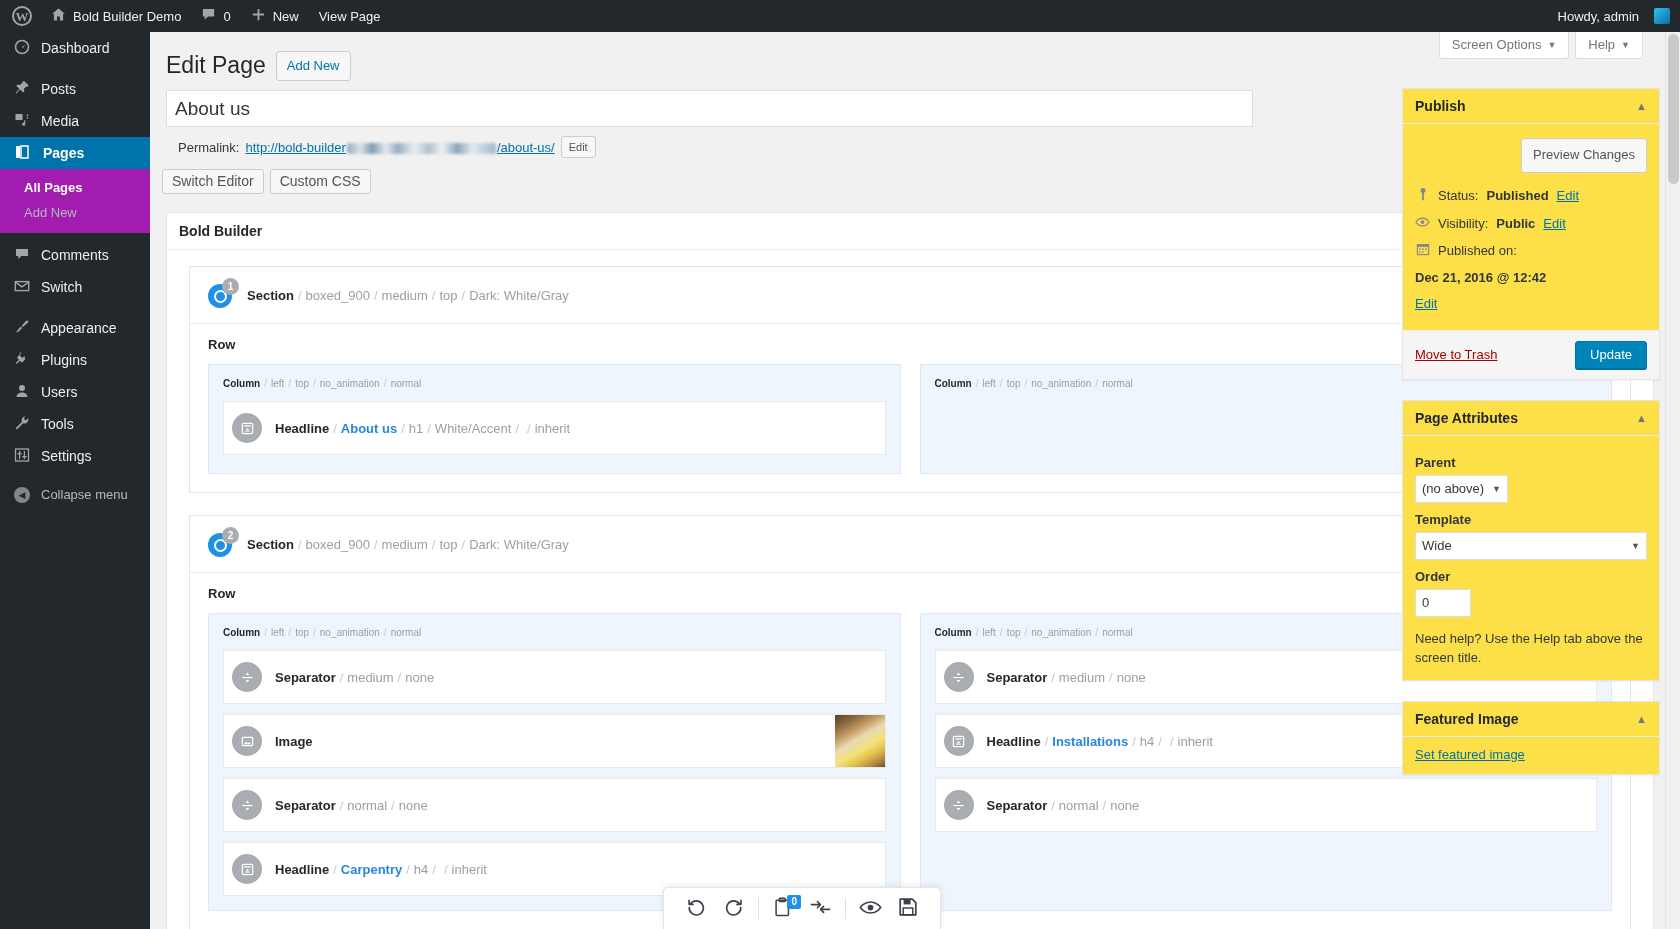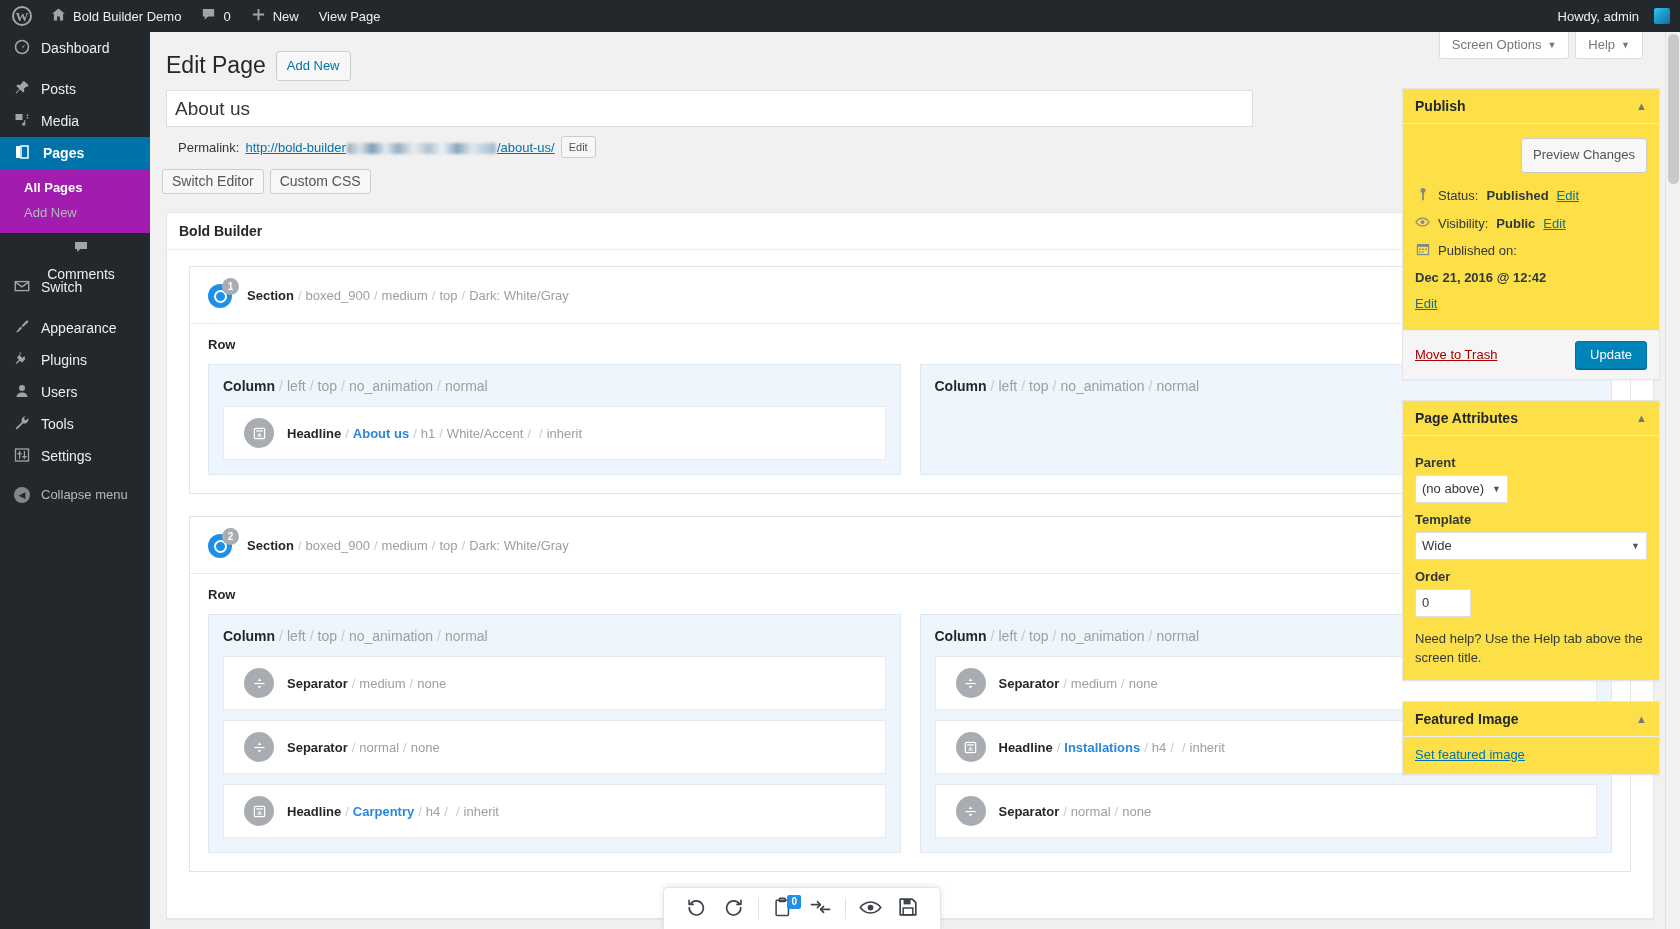--- a/index.html
+++ b/index.html
@@ -173,25 +173,25 @@
   .crumb .sl { color:#c6cace; margin:0 4px; }
 
   .bb-row-label {
     padding:13px 18px 0; font-size:13px; font-weight:700; color:#23282d;
   }
   .bb-cols { display:flex; gap:19px; padding:12px 18px 18px; }
   .bb-col {
     flex:1; background:#eff5fd; border:1px solid #dfe9f6;
     padding:13px 14px 14px;
   }
-  .bb-col-head { font-size:14px; margin-bottom:12px; }
+  .bb-col-head { font-size:10px; margin-bottom:12px; }
   .bb-el {
     background:#fff; border:1px solid #e7eaed; margin-bottom:10px;
     display:flex; align-items:center; gap:13px;
-    padding:11px 0 11px 20px; min-height:51px; position:relative;
+    padding:11px 0 11px 8px; min-height:51px; position:relative;
     overflow:hidden;
   }
   .bb-el:last-child { margin-bottom:0; }
   .el-icon {
     width:30px; height:30px; border-radius:50%; background:#a9adb1;
     display:flex; align-items:center; justify-content:center;
     color:#fff; flex:0 0 30px;
   }
   .el-thumb {
     position:absolute; right:0; top:0; bottom:0; width:50px;
@@ -363,21 +363,21 @@
 
   <div class="submenu">
     <div class="submenu-item current">
       <span>All Pages</span>
     </div>
     <div class="submenu-item">
       <span>Add New</span>
     </div>
   </div>
 
-  <div class="menu-item" style="margin-top:6px;flex-direction:column;">
+  <div class="menu-item" style="margin-top:6px;">
     <span class="mi-icon">
       <svg width="16" height="16" viewBox="0 0 16 16">
           <path fill="#a0a5aa" d="M2 3h12v7H7.4L4.2 13V10H2z"></path>
         </svg>
     </span>
     <span>Comments</span>
   </div>
 
   <div class="menu-item">
     <span class="mi-icon">
@@ -539,20 +539,30 @@
               <span class="el-icon">
                 <svg width="15" height="15" viewBox="0 0 16 16">
                     <rect x="2.6" y="7.4" width="10.8" height="1.3" fill="#fff"></rect>
                     <path fill="#fff" d="M8 2.6 10 5.4H6z"></path>
                     <path fill="#fff" d="M8 13.4 6 10.6h4z"></path>
                   </svg>
               </span>
               <span class="crumb"><b>Separator</b><span class="sl">/</span><span>medium</span><span class="sl">/</span><span>none</span></span>
             </div>
 
+            <div class="bb-el">
+              <span class="el-icon">
+                <svg width="15" height="15" viewBox="0 0 16 16">
+                    <rect x="2.5" y="3.5" width="11" height="9" rx="1" fill="none" stroke="#fff" stroke-width="1.3"></rect>
+                    <path fill="#fff" d="M4.3 10.8 6.6 7.9l1.7 2.1 1.4-1.6 2 2.4z"></path>
+                  </svg>
+              </span>
+              <span class="crumb"><b>Image</b></span>
+              <span class="el-thumb"></span>
+            </div>
 
             <div class="bb-el">
               <span class="el-icon">
                 <svg width="15" height="15" viewBox="0 0 16 16">
                     <rect x="2.6" y="7.4" width="10.8" height="1.3" fill="#fff"></rect>
                     <path fill="#fff" d="M8 2.6 10 5.4H6z"></path>
                     <path fill="#fff" d="M8 13.4 6 10.6h4z"></path>
                   </svg>
               </span>
               <span class="crumb"><b>Separator</b><span class="sl">/</span><span>normal</span><span class="sl">/</span><span>none</span></span>

